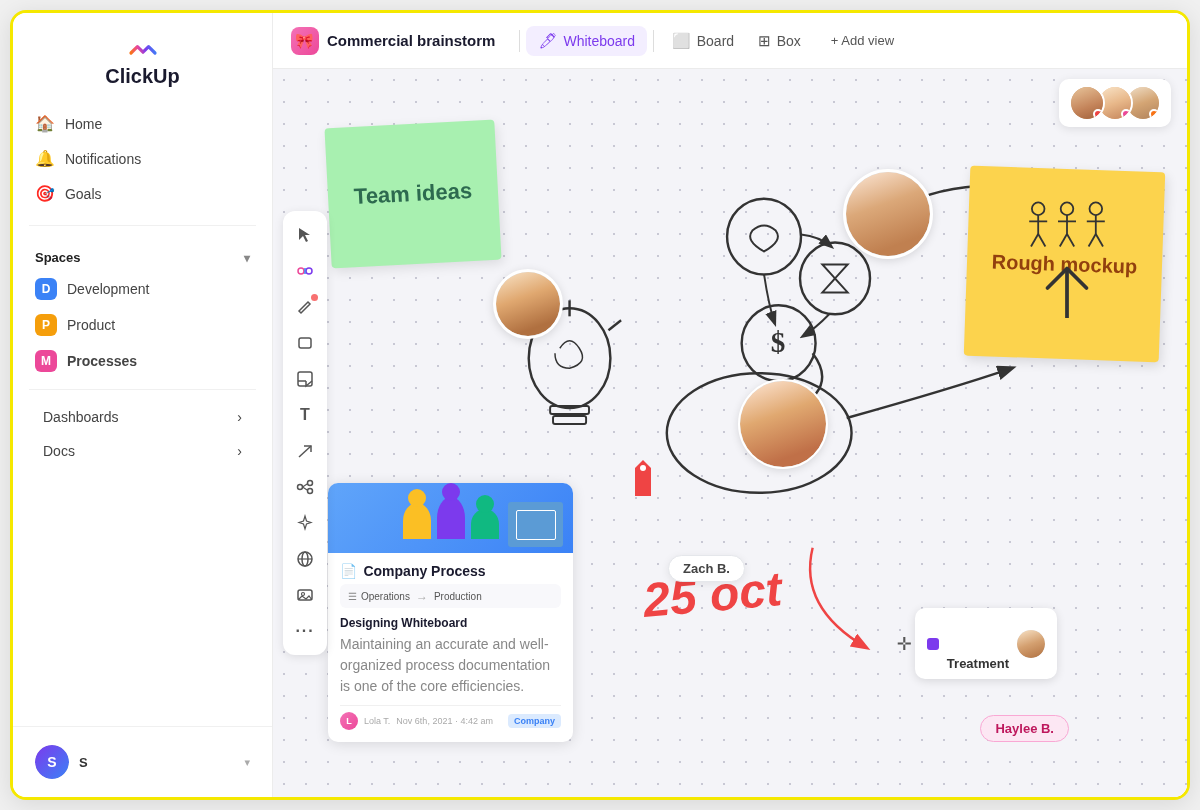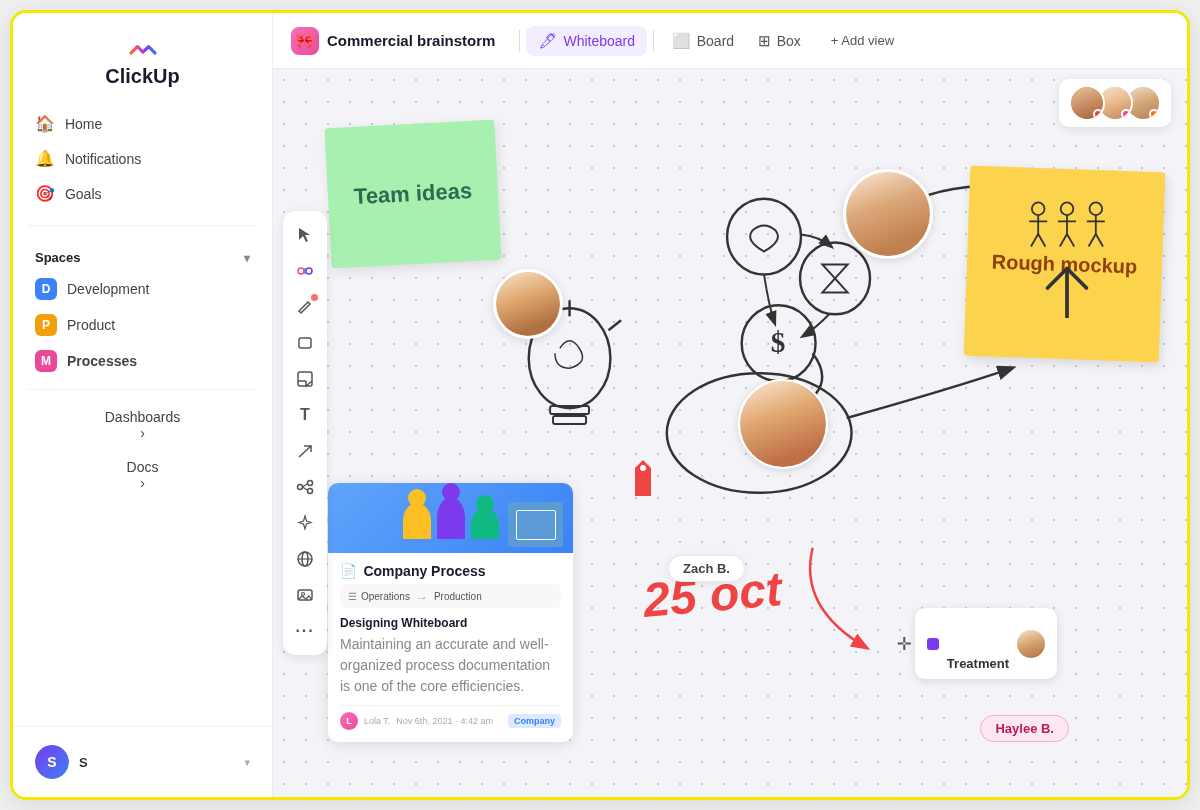--- a/index.html
+++ b/index.html
@@ -118,26 +118,25 @@
     }
     .sidebar-divider {
       height: 1px;
       background: #f0f0f0;
       margin: 10px 16px;
     }
     .sidebar-section-row {
       display: flex;
       align-items: center;
       justify-content: space-between;
-      padding: 9px 19px;
+      padding: 9px 30px;
       cursor: pointer;
       font-size: 14px;
       color: #444;
       font-weight: 500;
-      flex-direction: column;
     }
     .sidebar-bottom {
       margin-top: auto;
       padding: 12px 16px;
       border-top: 1px solid #f0f0f0;
     }
     .user-row {
       display: flex;
       align-items: center;
       gap: 10px;

